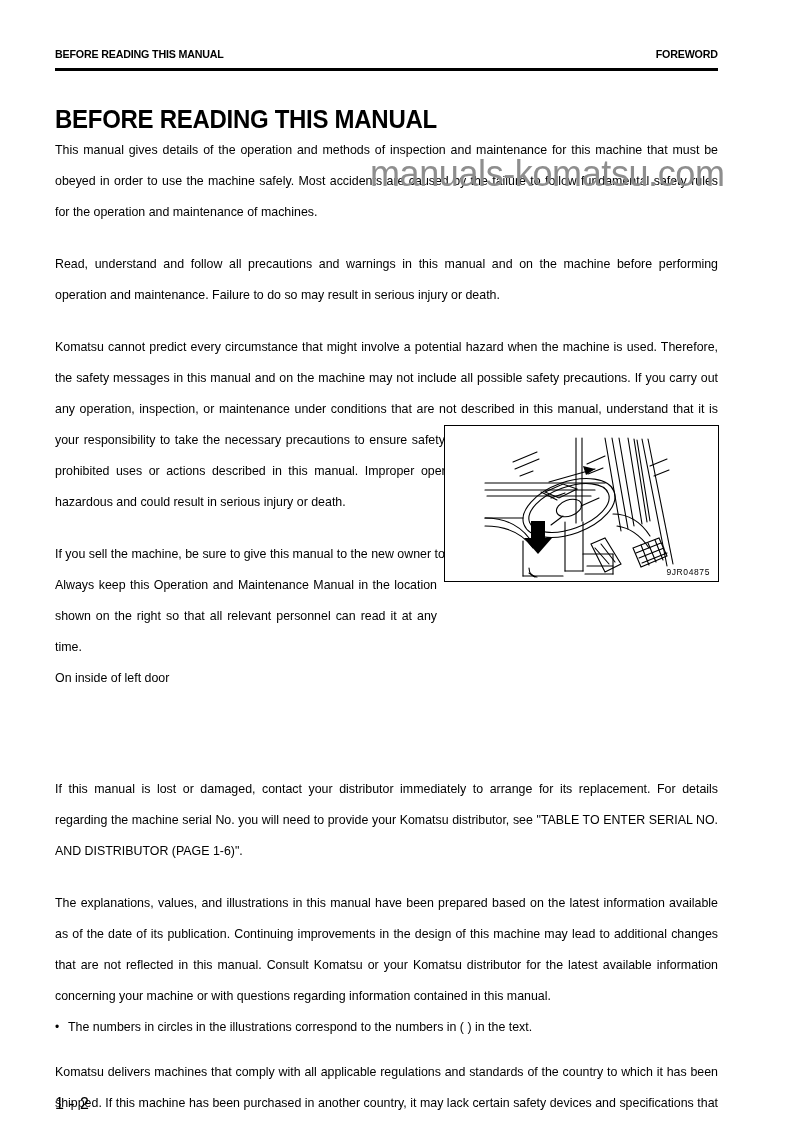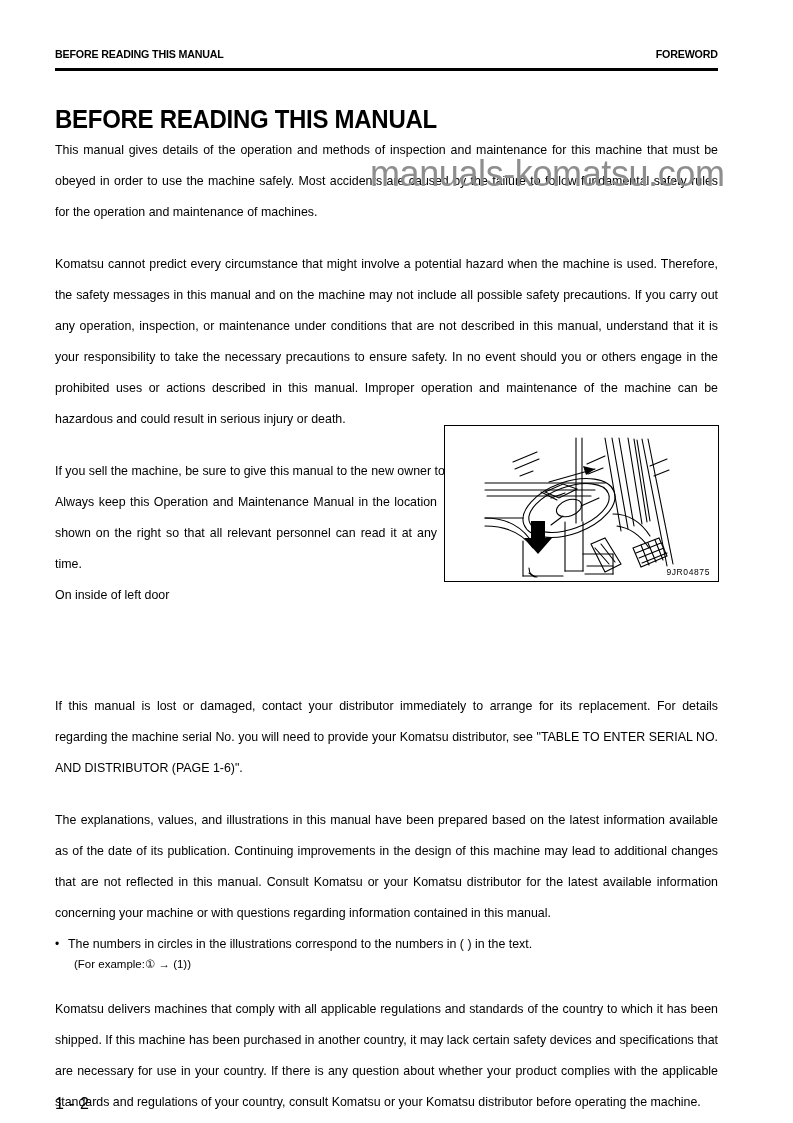--- a/index.html
+++ b/index.html
@@ -177,40 +177,40 @@
     <div class="header-right">FOREWORD</div>
   </div>
   <div class="header-rule"></div>
 
   <div class="doc-title">BEFORE READING THIS MANUAL</div>
 
   <div class="body-col">
 
     <p class="para nogap">This manual gives details of the operation and methods of inspection and maintenance for this machine that must be obeyed in order to use the machine safely. Most accidents are caused by the failure to follow fundamental safety rules for the operation and maintenance of machines.</p>
 
+    <p class="para gap">Read, understand and follow all precautions and warnings in this manual and on the machine before performing operation and maintenance. Failure to do so may result in serious injury or death.</p>
 
     <p class="para gap">Komatsu cannot predict every circumstance that might involve a potential hazard when the machine is used. Therefore, the safety messages in this manual and on the machine may not include all possible safety precautions. If you carry out any operation, inspection, or maintenance under conditions that are not described in this manual, understand that it is your responsibility to take the necessary precautions to ensure safety. In no event should you or others engage in the prohibited uses or actions described in this manual. Improper operation and maintenance of the machine can be hazardous and could result in serious injury or death.</p>
 
     <p class="para gap left">If you sell the machine, be sure to give this manual to the new owner together with the machine.</p>
 
     <p class="para narrow">Always keep this Operation and Maintenance Manual in the location shown on the right so that all relevant personnel can read it at any time.</p>
 
     <p class="para narrow left">On inside of left door</p>
 
     <p class="para" style="margin-top:80px;">If this manual is lost or damaged, contact your distributor immediately to arrange for its replacement. For details regarding the machine serial No. you will need to provide your Komatsu distributor, see "TABLE TO ENTER SERIAL NO. AND DISTRIBUTOR (PAGE 1-6)".</p>
 
 
     <p class="para gap">The explanations, values, and illustrations in this manual have been prepared based on the latest information available as of the date of its publication. Continuing improvements in the design of this machine may lead to additional changes that are not reflected in this manual. Consult Komatsu or your Komatsu distributor for the latest available information concerning your machine or with questions regarding information contained in this manual.</p>
 
     <div class="bullet-block">
       <div class="bullet-row">
         <span class="bullet-dot">•</span>
         <span class="bullet-text">The numbers in circles in the illustrations correspond to the numbers in ( ) in the text.</span>
       </div>
-      <div class="bullet-sub circled">(For example:① → (1))</div>
     </div>
 
     <p class="para" style="margin-top:20px;">Komatsu delivers machines that comply with all applicable regulations and standards of the country to which it has been shipped.  If this machine has been purchased in another country, it may lack certain safety devices and specifications that are necessary for use in your country. If there is any question about whether your product complies with the applicable standards and regulations of your country, consult Komatsu or your Komatsu distributor before operating the machine.</p>
 
   </div>
 
   <div class="figure-box">
     <svg width="273" height="155" viewBox="0 0 273 155">
       <g fill="none" stroke="#000000" stroke-width="1.1" stroke-linecap="round">
 

